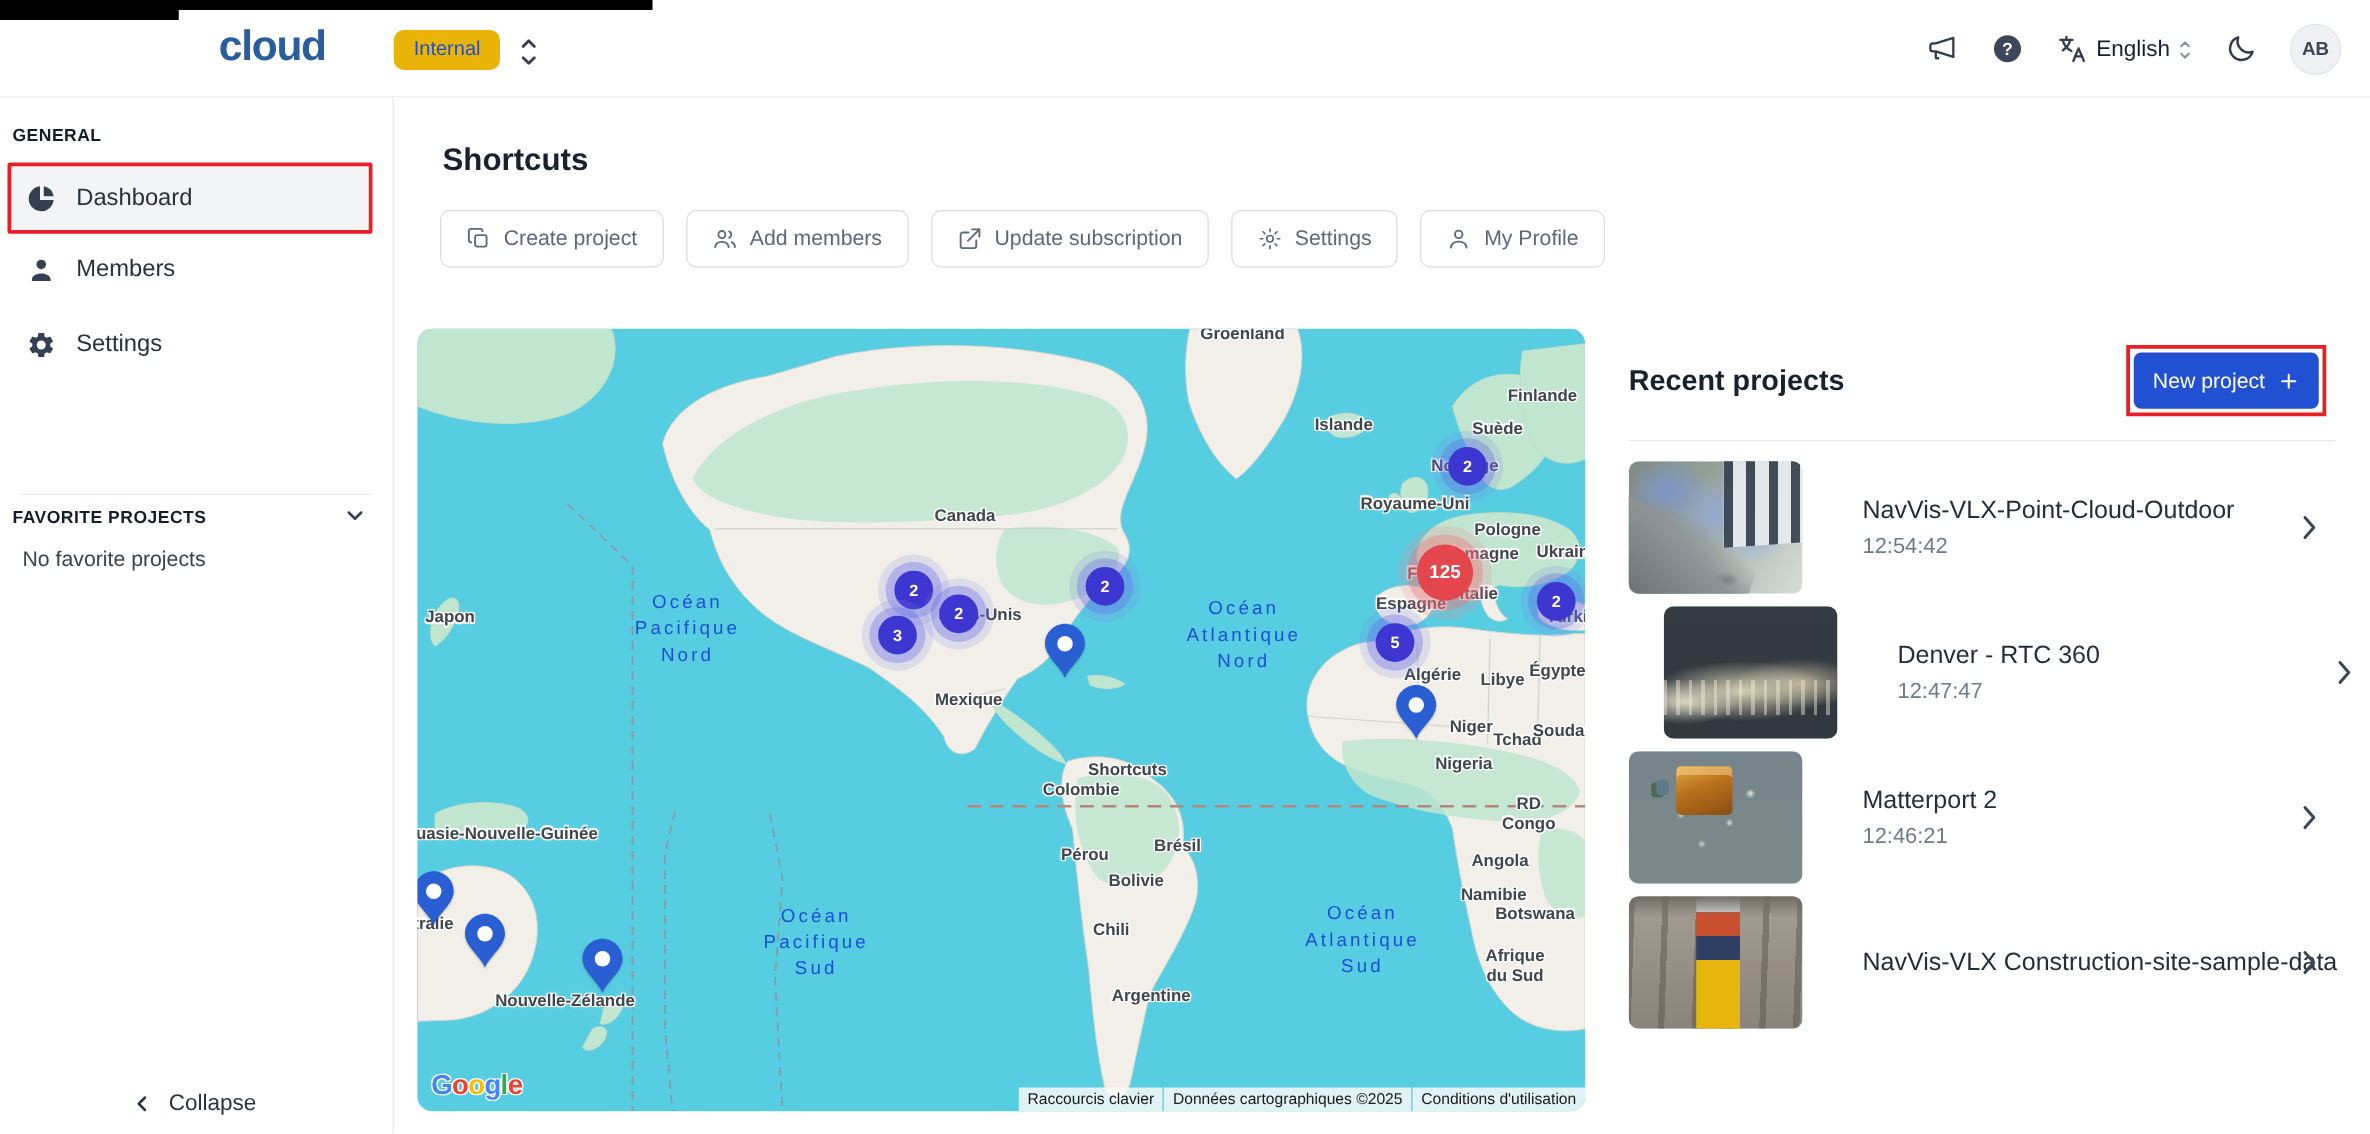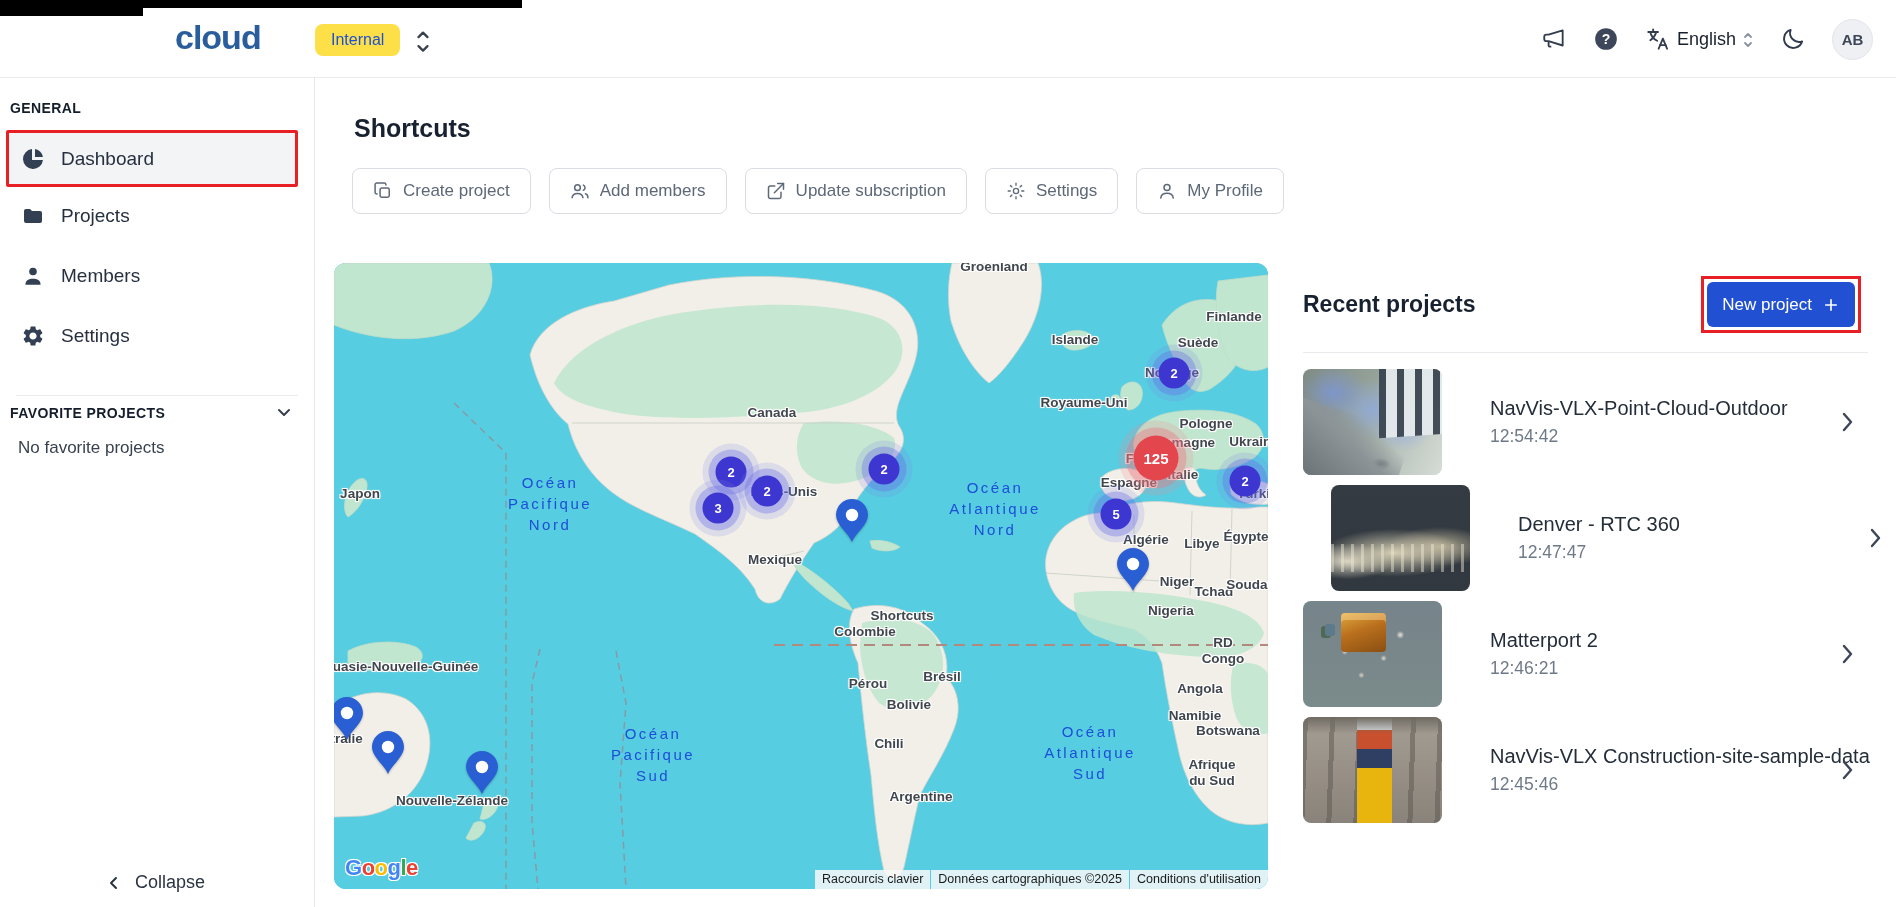--- a/index.html
+++ b/index.html
@@ -7,21 +7,21 @@
   body { font-family:"Liberation Sans", sans-serif; background:#fff; color:#27303f; overflow:hidden; }
   .page { position:relative; width:1896px; height:907px; background:#fff; overflow:hidden; }
 
   
   .top-strip-thin { position:absolute; left:0; top:0; width:522px; height:8px; background:#000; z-index:60; }
   .top-strip-tab { position:absolute; left:0; top:0; width:143px; height:16px; background:#000; z-index:60; }
 
   
   .header { position:absolute; left:0; top:0; width:1896px; height:78px; background:#fff; border-bottom:1px solid #e9ebef; z-index:20; }
   .logo { position:absolute; left:175px; top:18px; font-size:34px; font-weight:700; letter-spacing:-1px; color:#2a5d9b; }
-  .env-badge { position:absolute; left:315px; top:24px; height:32px; padding:0 16px; display:flex; align-items:center; background:#fde047; color:#1d4fd7; font-size:16px; border-radius:8px; }
+  .env-badge { position:absolute; left:315px; top:24px; height:32px; padding:0 16px; display:flex; align-items:center; background:#eab308; color:#1d4fd7; font-size:16px; border-radius:8px; }
   .env-sort { position:absolute; left:414px; top:27px; width:18px; height:26px; color:#39404d; }
   .header-right { position:absolute; right:23px; top:0; height:78px; display:flex; align-items:center; gap:26px; }
   .h-icon { width:26px; height:26px; color:#323c4e; display:flex; align-items:center; justify-content:center; }
   .h-icon svg { width:100%; height:100%; }
   .lang-group { display:flex; align-items:center; gap:6px; }
   .lang-label { font-size:18px; color:#18202c; }
   .lang-chevrons { width:12px; height:18px; color:#8b929e; }
   .avatar { width:41px; height:41px; border-radius:50%; background:#eef0f4; border:1px solid #e3e5ea; display:flex; align-items:center; justify-content:center; font-size:15px; font-weight:700; color:#3c4656; }
 
   
@@ -195,26 +195,20 @@
     <div class="sidebar-nav">
         <div class="nav-item active annotated">
           <span class="nav-icon"><svg viewBox="0 0 24 24">
               <path d="M11,2.05A10,10 0 1 0 21.95,13H11Z" fill="currentColor"></path>
               <path d="M14,2.05V10h7.95A10,10 0 0 0 14,2.05Z" fill="currentColor"></path>
             </svg></span>
           <span class="nav-label">Dashboard</span>
         </div>
         <div class="nav-item">
           <span class="nav-icon"><svg viewBox="0 0 24 24">
-              <path d="M3,7a2,2 0 0 1 2-2h4l2,2h8a2,2 0 0 1 2,2v8a2,2 0 0 1-2,2H5a2,2 0 0 1-2-2Z" fill="currentColor"></path>
-            </svg></span>
-          <span class="nav-label">Projects</span>
-        </div>
-        <div class="nav-item">
-          <span class="nav-icon"><svg viewBox="0 0 24 24">
               <circle cx="12" cy="7.5" r="3.8" fill="currentColor"></circle>
               <path d="M4.5,20c0-3.4,3.4-5.2,7.5-5.2s7.5,1.8,7.5,5.2v.8H4.5Z" fill="currentColor"></path>
             </svg></span>
           <span class="nav-label">Members</span>
         </div>
         <div class="nav-item">
           <span class="nav-icon"><svg viewBox="0 0 24 24">
               <path fill="currentColor" d="M19.14,12.94c.04-.3.06-.61.06-.94s-.02-.64-.07-.94l2.03-1.58c.18-.14.23-.41.12-.61l-1.92-3.32c-.12-.22-.37-.29-.59-.22l-2.39.96c-.5-.38-1.03-.7-1.62-.94l-.36-2.54c-.04-.24-.24-.41-.48-.41h-3.84c-.24,0-.43.17-.47.41l-.36,2.54c-.59.24-1.13.57-1.62.94l-2.39-.96c-.22-.08-.47,0-.59.22L2.74,8.87c-.12.21-.08.47.12.61l2.03,1.58c-.05.3-.09.63-.09.94s.02.64.07.94l-2.03,1.58c-.18.14-.23.41-.12.61l1.92,3.32c.12.22.37.29.59.22l2.39-.96c.5.38,1.03.7,1.62.94l.36,2.54c.05.24.24.41.48.41h3.84c.24,0,.44-.17.47-.41l.36-2.54c.59-.24,1.13-.56,1.62-.94l2.39.96c.22.08.47,0,.59-.22l1.92-3.32c.12-.22.07-.47-.12-.61ZM12,15.6c-1.98,0-3.6-1.62-3.6-3.6s1.62-3.6,3.6-3.6,3.6,1.62,3.6,3.6-1.62,3.6-3.6,3.6Z"></path>
             </svg></span>
           <span class="nav-label">Settings</span>
@@ -337,21 +331,21 @@
         <path class="dateline" d="M206,386 L198,420 L198,560 L204,626"></path>
         <path class="dateline" d="M282,388 L292,440 L286,520 L292,626"></path>
       </svg>
       <div class="map-overlays">
         <div>
             <span class="m-label country" style="left: 660px; top: 4px;">Groenland</span>
             <span class="m-label country" style="left: 741px; top: 77px;">Islande</span>
             <span class="m-label country" style="left: 900px; top: 54px;">Finlande</span>
             <span class="m-label country" style="left: 864px; top: 80px;">Suède</span>
             <span class="m-label country" style="left: 838px; top: 110px;">Norvège</span>
-            <span class="m-label country" style="left: 750px; top: 140px;">Royaume-Uni</span>
+            <span class="m-label country" style="left: 798px; top: 140px;">Royaume-Uni</span>
             <span class="m-label country" style="left: 872px; top: 161px;">Pologne</span>
             <span class="m-label country" style="left: 847px; top: 180px;">Allemagne</span>
             <span class="m-label country" style="left: 920px; top: 179px;">Ukraine</span>
             <span class="m-label country" style="left: 814px; top: 196px;">France</span>
             <span class="m-label country" style="left: 849px; top: 212px;">Italie</span>
             <span class="m-label country" style="left: 795px; top: 220px;">Espagne</span>
             <span class="m-label country" style="left: 927px; top: 231px;">Türkiye</span>
             <span class="m-label country" style="left: 438px; top: 150px;">Canada</span>
             <span class="m-label country" style="left: 450px; top: 229px;">États-Unis</span>
             <span class="m-label country" style="left: 441px; top: 297px;">Mexique</span>
@@ -472,21 +466,20 @@
               <span class="proj-time">12:46:21</span>
             </div>
             <span class="proj-chevron"><svg viewBox="0 0 17 22" fill="none" stroke="currentColor" stroke-width="2.4" stroke-linecap="round" stroke-linejoin="round">
                 <path d="M5,3l7,8-7,8"></path>
               </svg></span>
           </div>
           <div class="proj-item" style="top: 440px;">
             <div class="thumb thumb-3"></div>
             <div class="proj-text">
               <span class="proj-name">NavVis-VLX Construction-site-sample-data</span>
-              <span class="proj-time">12:45:46</span>
             </div>
             <span class="proj-chevron"><svg viewBox="0 0 17 22" fill="none" stroke="currentColor" stroke-width="2.4" stroke-linecap="round" stroke-linejoin="round">
                 <path d="M5,3l7,8-7,8"></path>
               </svg></span>
           </div>
         </div>
     </div>
   </div>
 </div>
 

